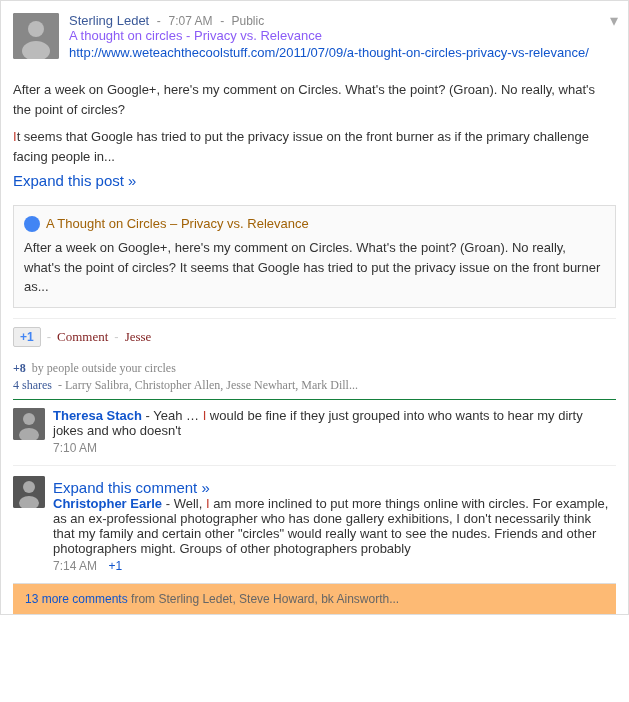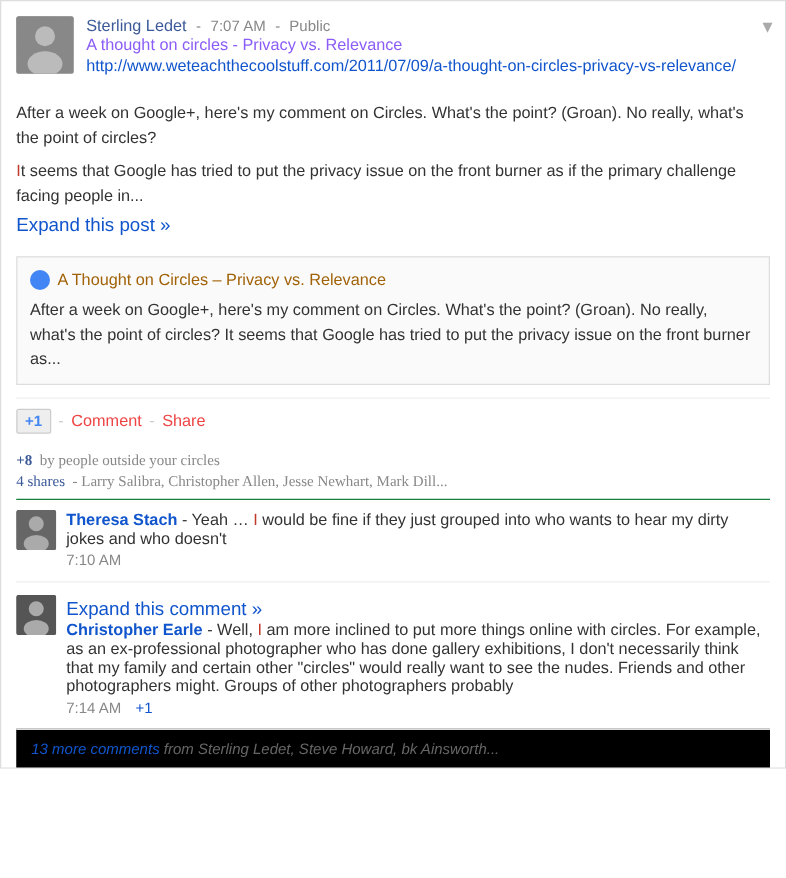--- a/index.html
+++ b/index.html
@@ -146,24 +146,25 @@
       cursor: pointer;
       display: flex;
       align-items: center;
       gap: 3px;
     }
     .action-sep {
       color: #ccc;
       margin: 0 6px;
     }
     .action-link {
-      color: #ef4444;
-      font-size: 13px;
-      text-decoration: none;
-      cursor: pointer;
+      color: #7f1d1d;
+      font-size: 13px;
+      text-decoration: none;
+      cursor: pointer;
+      font-family: Liberation Serif, serif;
     }
     .social-stats {
       padding: 6px 0;
       font-size: 12px;
       color: #888;
       border-bottom: 1px solid #15803d;
       font-family: Liberation Serif, serif;
     }
     .plus-count {
       color: #3b5998;
@@ -223,26 +224,25 @@
       color: #1155cc;
       font-size: 12px;
       margin-left: 8px;
       cursor: pointer;
     }
     .comment-border {
       border-bottom: 1px solid #eee;
       margin-bottom: 10px;
     }
     .more-comments-bar {
-      background: #000000;
+      background: #fdba74;
       border-top: 1px solid #ddd;
       padding: 8px 12px;
       font-size: 12px;
       color: #666;
-      font-style: italic;
     }
     .more-comments-link {
       color: #1155cc;
       text-decoration: none;
       cursor: pointer;
     }
   </style>
 </head>
 <body>
 
@@ -291,21 +291,21 @@
     <div class="link-preview-text">After a week on Google+, here's my comment on Circles. What's the point? (Groan). No really, what's the point of circles? It seems that Google has tried to put the privacy issue on the front burner as...</div>
   </div>
 
   <div class="action-bar">
     <button class="plus-one-btn">
       <span style="color:#4285f4; font-weight:bold;">+1</span>
     </button>
     <span class="action-sep">-</span>
     <a class="action-link">Comment</a>
     <span class="action-sep">-</span>
-    <a class="action-link">Share</a>
+    <a class="action-link">Jesse</a>
   </div>
 
   <div class="social-stats">
     <div>
       <span class="plus-count">+8</span>
       <span>by people outside your circles</span>
     </div>
     <div class="shares-line">
       <a class="shares-count">4 shares</a>
       <span>- </span>

